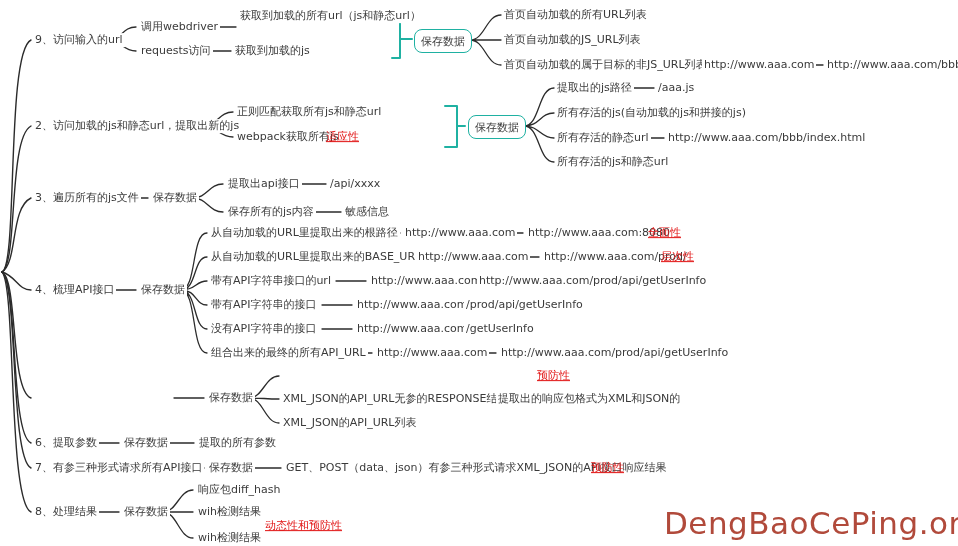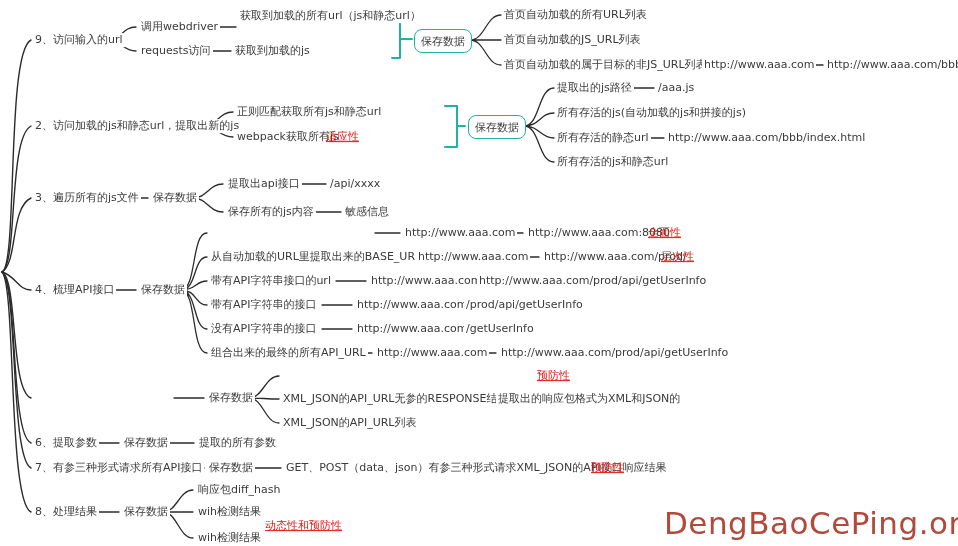--- a/index.html
+++ b/index.html
@@ -128,20 +128,21 @@
   <div class="lbl" style="left:33px;top:198px">3、遍历所有的js文件</div>
   <div class="lbl" style="left:151px;top:198px">保存数据</div>
   <div class="lbl" style="left:226px;top:184px">提取出api接口</div>
   <div class="lbl" style="left:328px;top:184px">/api/xxxx</div>
   <div class="lbl" style="left:226px;top:212px">保存所有的js内容</div>
   <div class="lbl" style="left:343px;top:212px">敏感信息</div>
 
   <div class="lbl" style="left:33px;top:290px">4、梳理API接口</div>
   <div class="lbl" style="left:139px;top:290px">保存数据</div>
 
+  <div class="lbl" style="left:209px;top:233px">从自动加载的URL里提取出来的根路径</div>
   <div class="lbl" style="left:403px;top:233px">http://www.aaa.com</div>
   <div class="lbl" style="left:526px;top:233px">http://www.aaa.com:8080</div>
   <div class="lbl red" style="left:646px;top:233px">全面性</div>
 
   <div class="lbl" style="left:209px;top:257px">从自动加载的URL里提取出来的BASE_URL</div>
   <div class="lbl" style="left:416px;top:257px">http://www.aaa.com</div>
   <div class="lbl" style="left:542px;top:257px">http://www.aaa.com/prod/</div>
   <div class="lbl red" style="left:659px;top:257px">层次性</div>
 
   <div class="lbl" style="left:209px;top:281px">带有API字符串接口的url</div>

